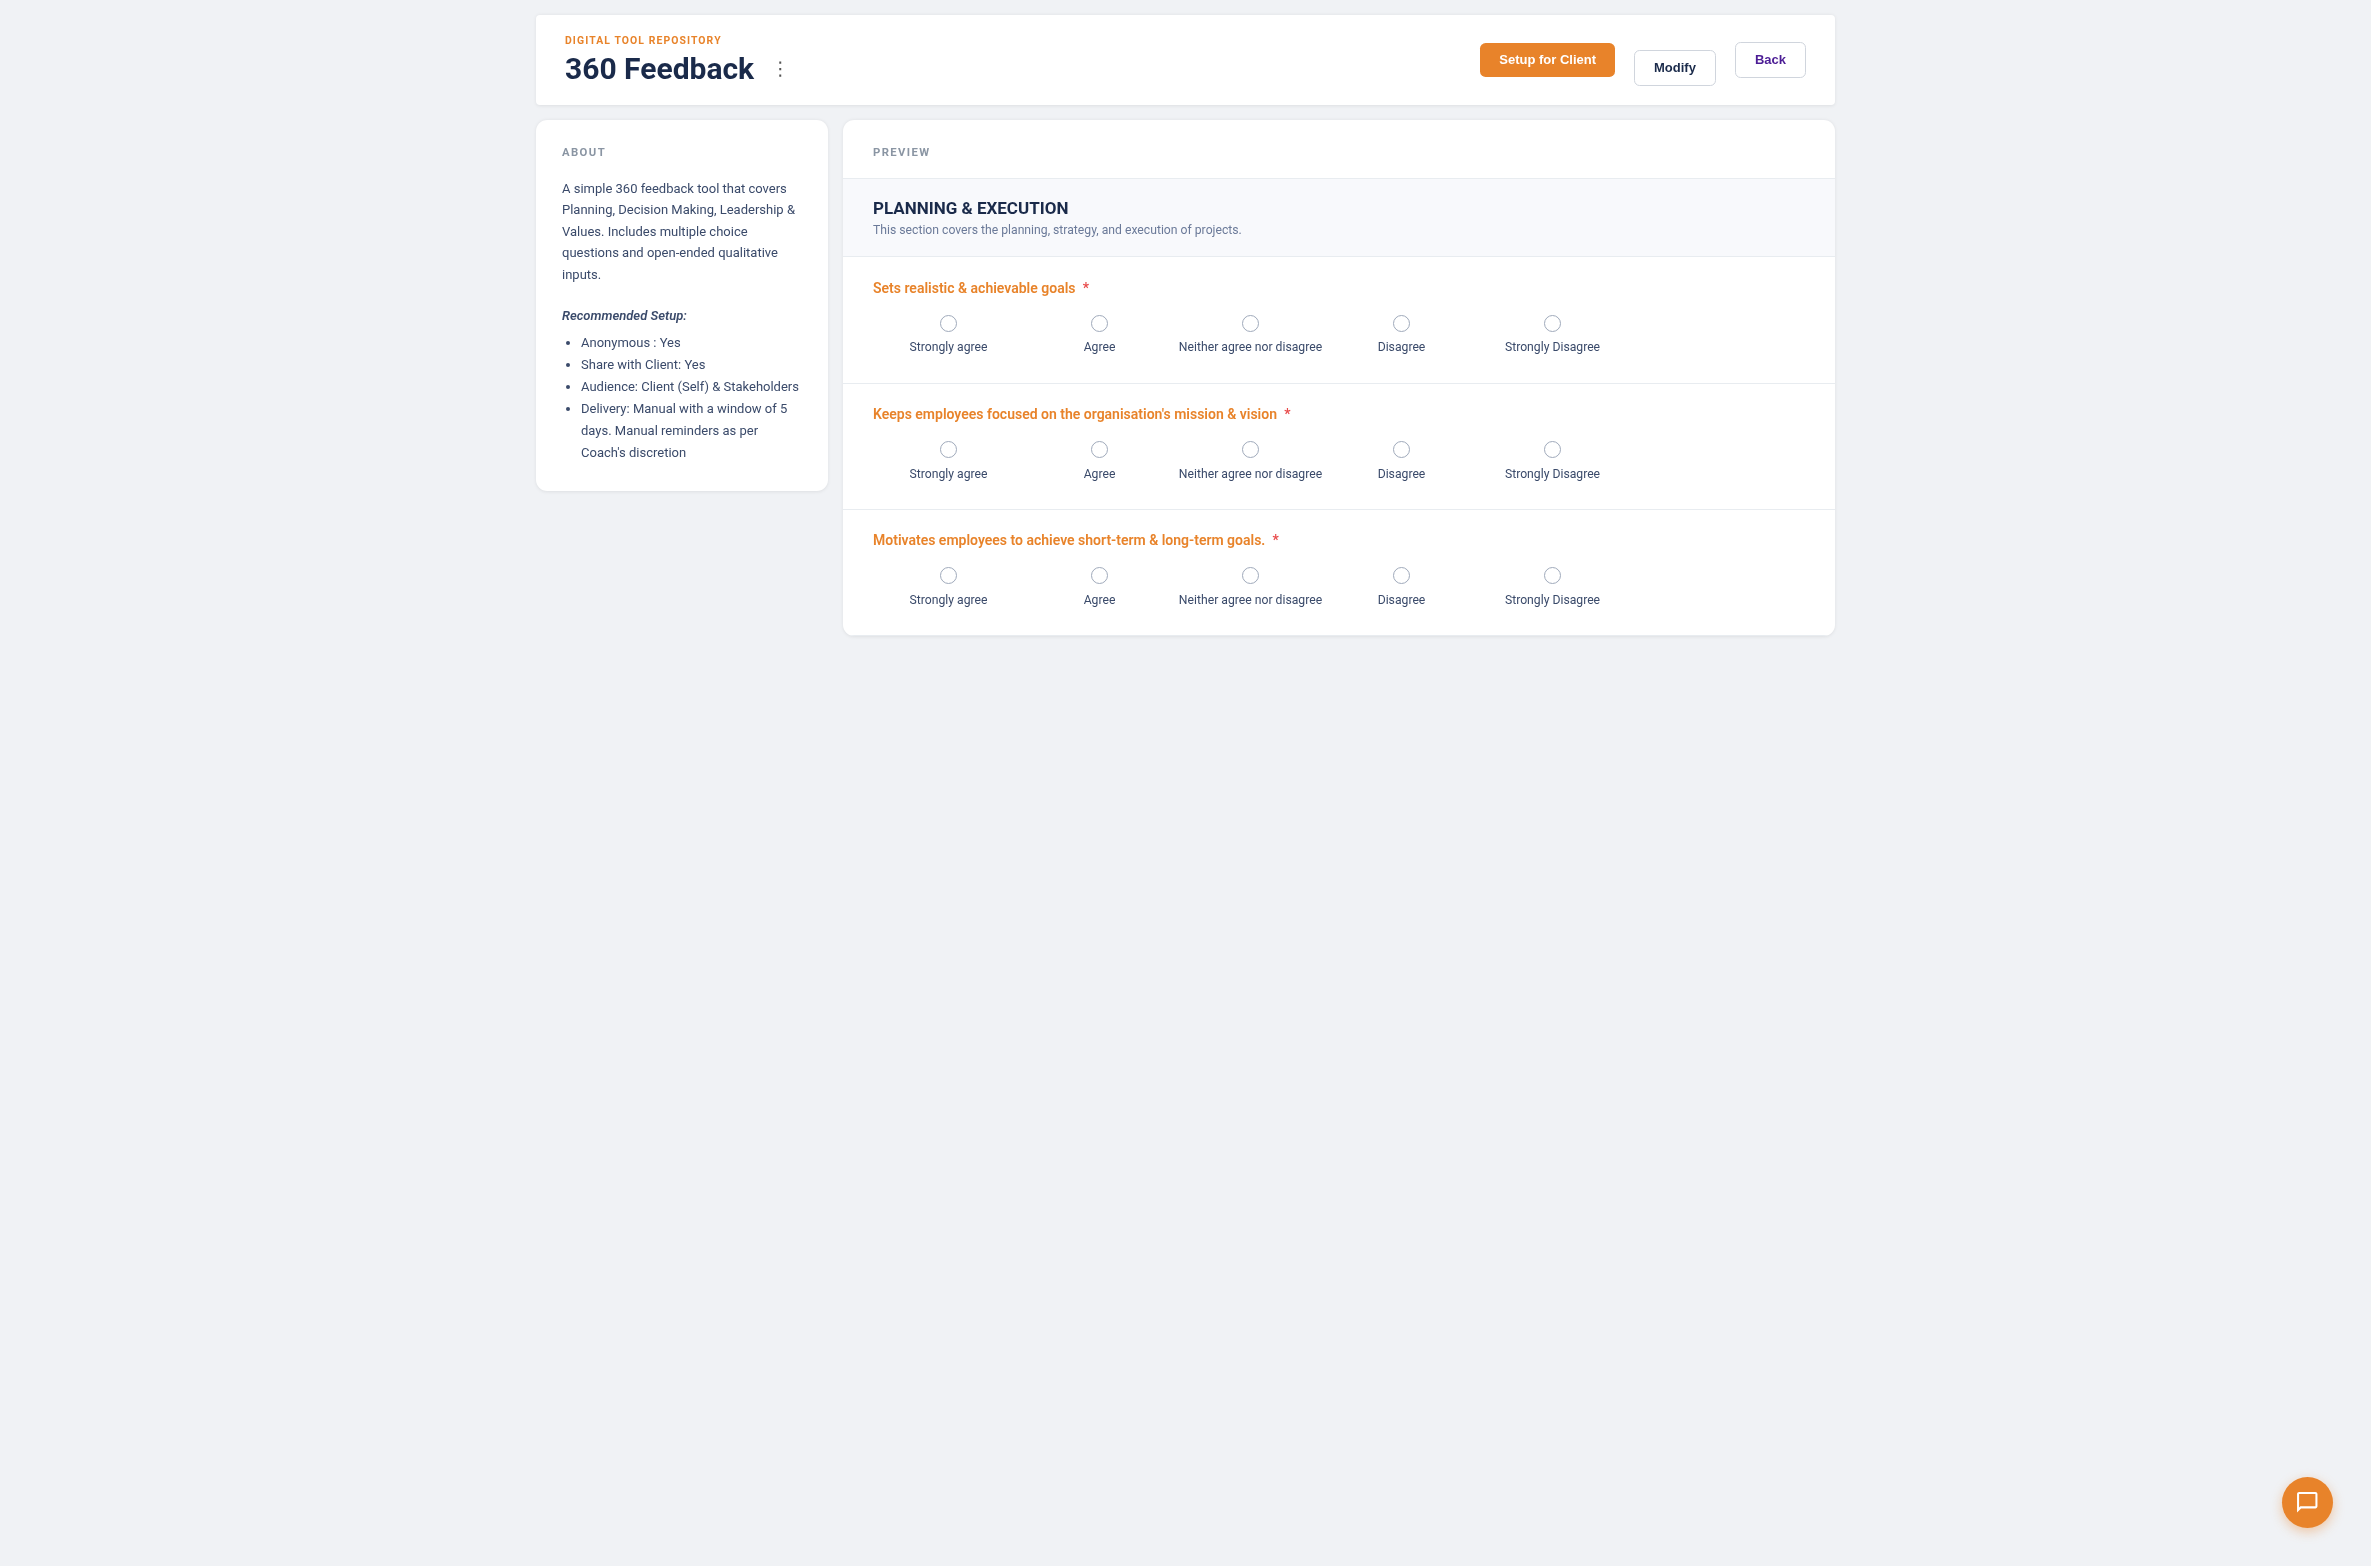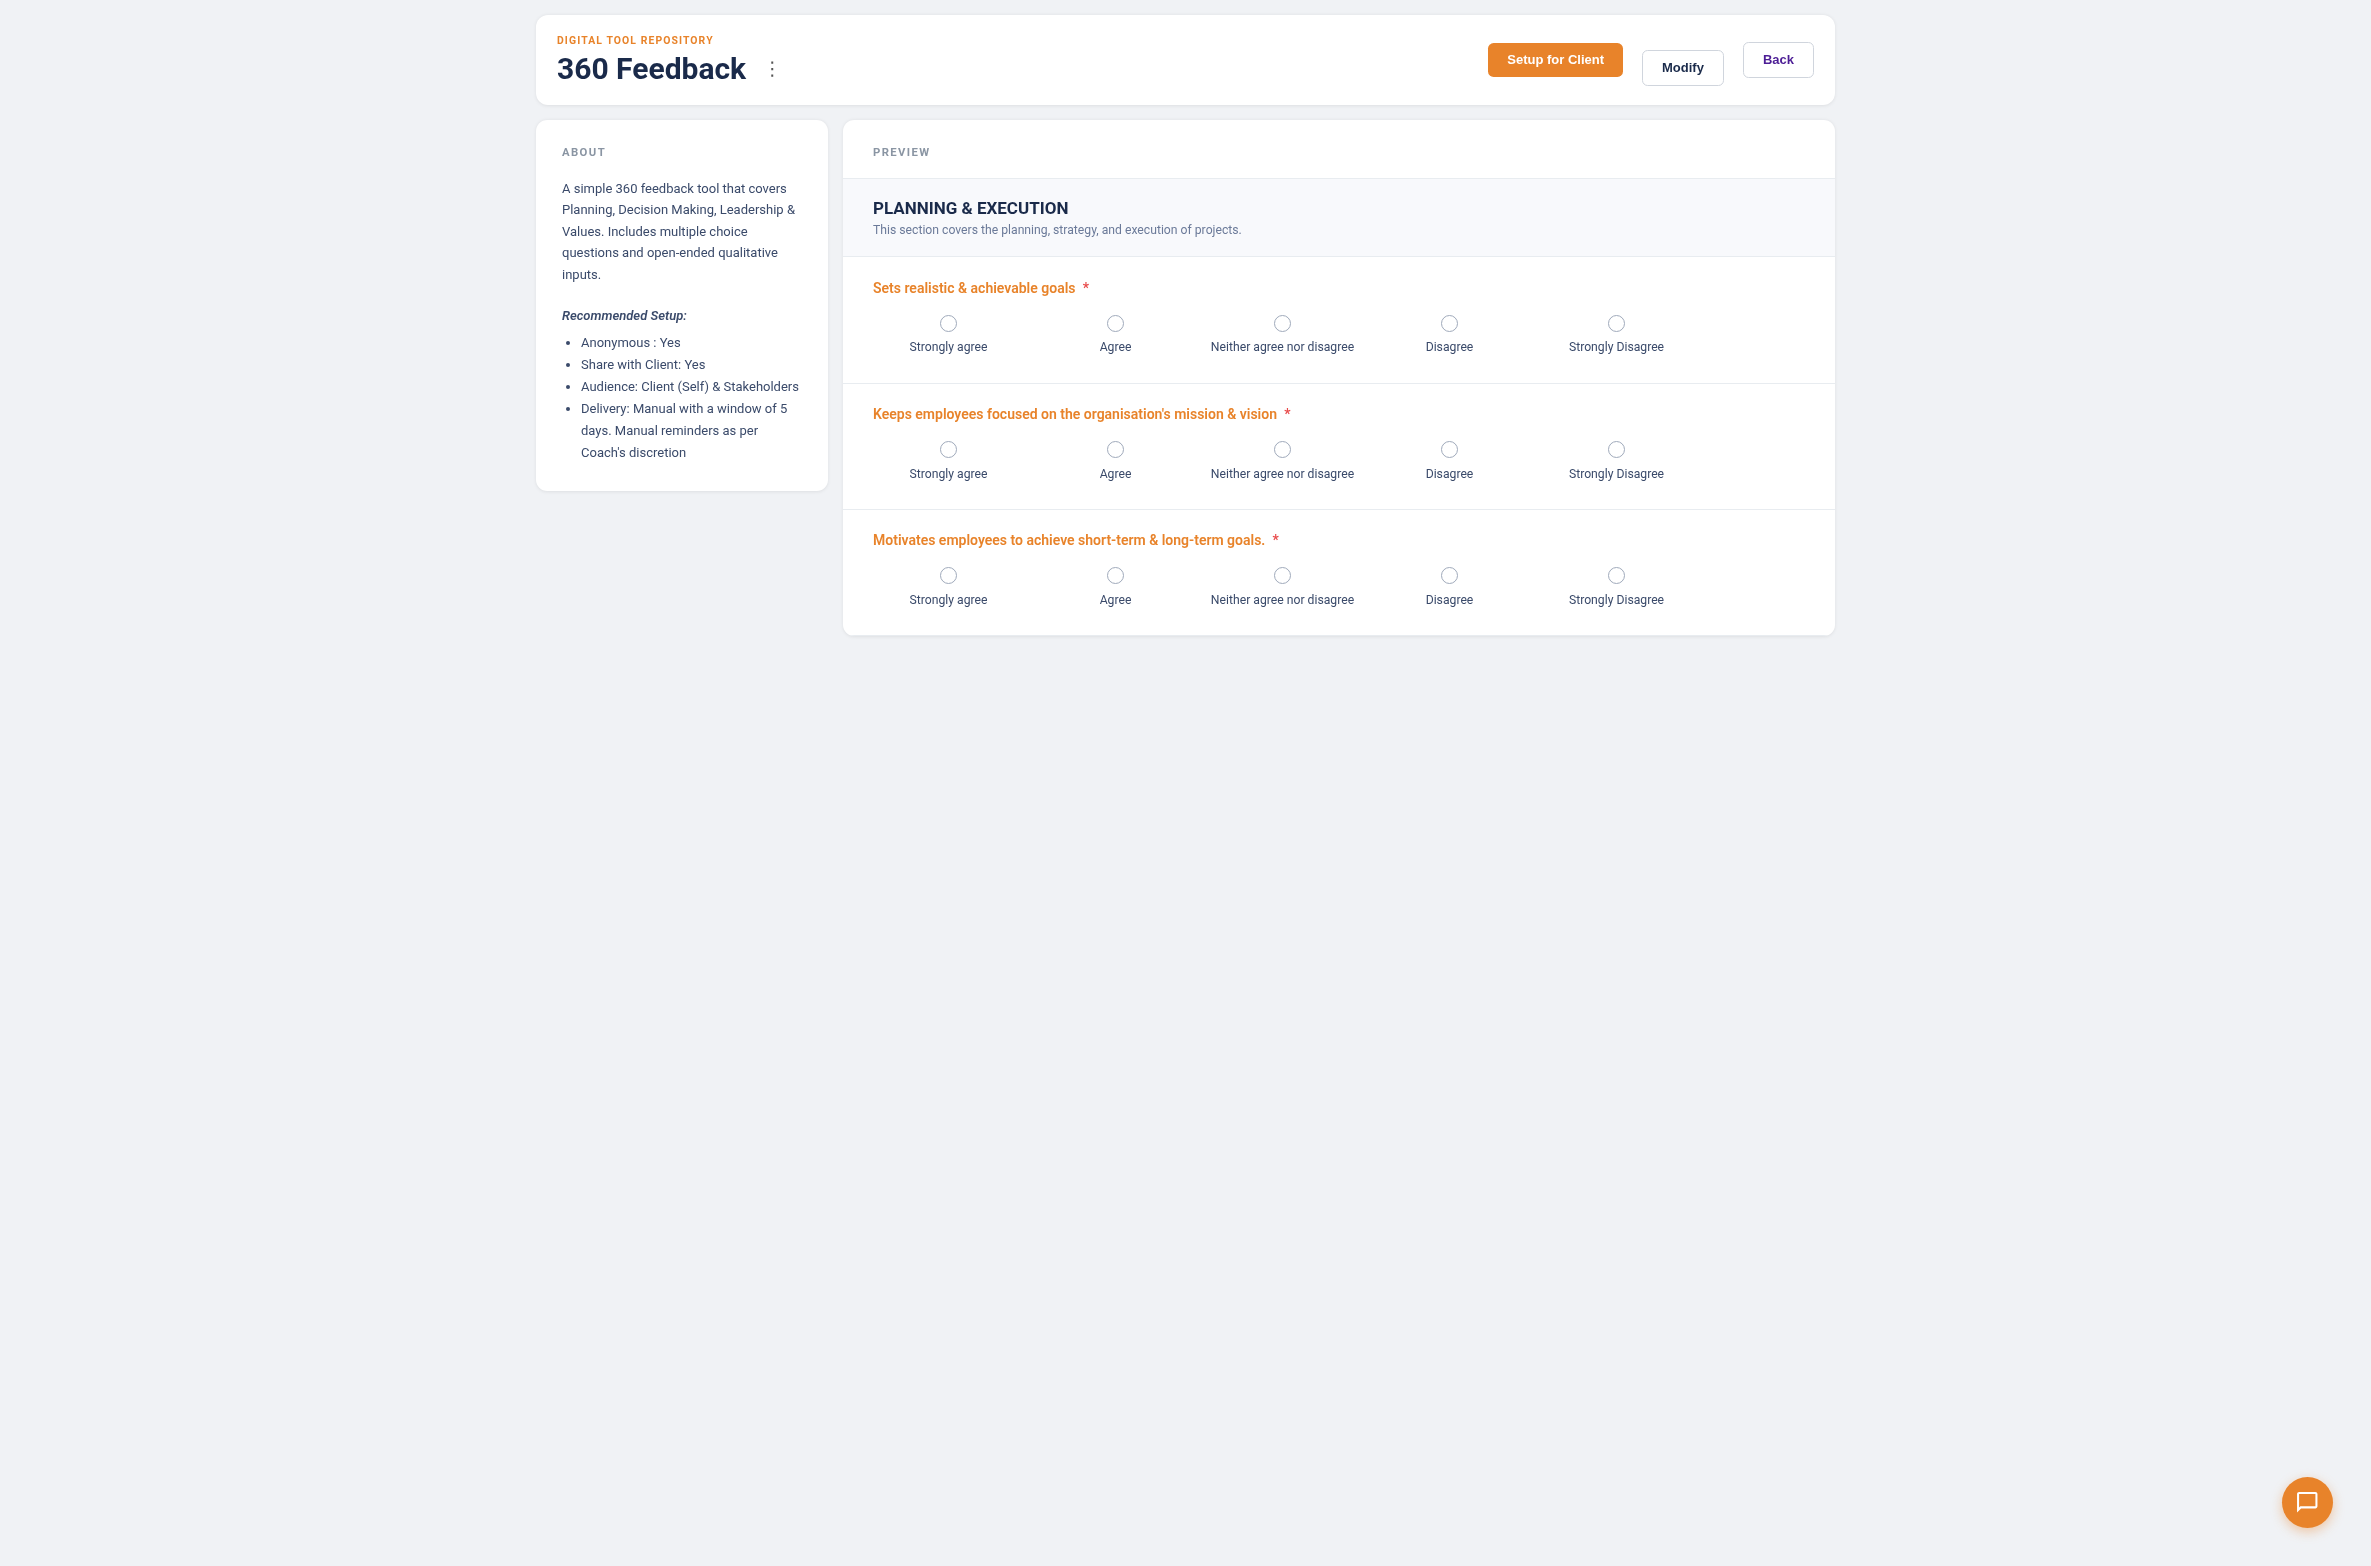--- a/index.html
+++ b/index.html
@@ -16,22 +16,22 @@
     }
 
     .page-wrapper {
       max-width: 1299px;
       margin: 0 auto;
     }
 
     
     .header-card {
       background: #ffffff;
-      border-radius: 12px;
-      padding: 19px 21px;
+      border-radius: 4px;
+      padding: 19px 29px;
       margin-bottom: 15px;
       display: flex;
       align-items: center;
       justify-content: space-between;
       box-shadow: 0 0.9px 3.8px rgba(0,0,0,0.08);
     }
 
     .header-left {
       display: flex;
       flex-direction: column;
@@ -210,21 +210,21 @@
       margin-bottom: 19px;
     }
 
     .question-required {
       color: #e84a4a;
       margin-left: 3.8px;
     }
 
     .options-row {
       display: flex;
-      gap: 16px;
+      gap: 0;
       justify-content: flex-start;
     }
 
     .option-item {
       display: flex;
       flex-direction: column;
       align-items: center;
       gap: 7.5px;
       min-width: 151px;
       text-align: center;

